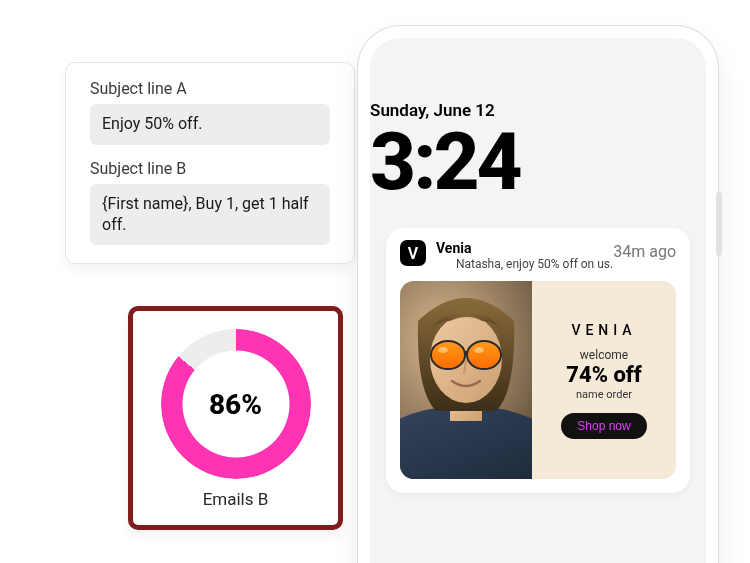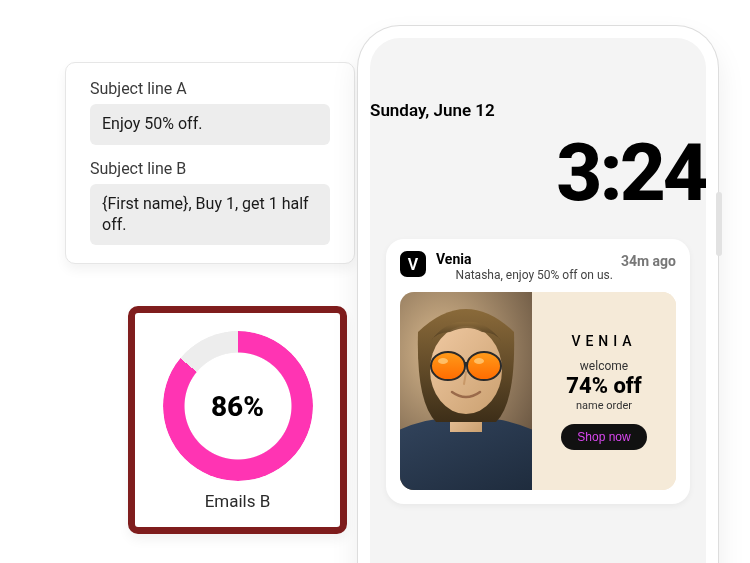--- a/index.html
+++ b/index.html
@@ -4,41 +4,41 @@
 <style>
   html,body{margin:0;padding:0;width:750px;height:563px;background:#fff;font-family:-apple-system,BlinkMacSystemFont,'Segoe UI',Roboto,Helvetica,Arial,sans-serif;color:#000;overflow:hidden;}
 
   
   .subject-card{position:absolute;left:65px;top:62px;width:240px;padding:16px 24px 18px;background:#fff;border:1px solid #e6e6e6;border-radius:10px;box-shadow:0 6px 12px rgba(0,0,0,0.05);}
   .subj-label{font-size:16px;color:#3a3a3a;margin-bottom:6px;}
   .subj-field{background:#ededed;border-radius:6px;padding:10px 12px;font-size:16px;color:#1a1a1a;line-height:1.3;}
   .gap{height:14px;}
 
   
-  .stats-card{position:absolute;left:128px;top:306px;width:185px;padding:18px 10px 16px;background:#fff;border:7px solid #7f1d1d;border-radius:10px;box-shadow:0 6px 12px rgba(0,0,0,0.05);text-align:center;}
+  .stats-card{position:absolute;left:128px;top:306px;width:185px;padding:18px 10px 16px;background:#fff;border:5px solid #7f1d1d;border-radius:10px;box-shadow:0 6px 12px rgba(0,0,0,0.05);text-align:center;}
   .donut-wrap{position:relative;width:150px;height:150px;margin:0 auto;}
   .donut-track{position:absolute;inset:0;border-radius:50%;background:conic-gradient(#ededed 0 360deg);-webkit-mask:radial-gradient(circle,transparent 53px,#000 54px);mask:radial-gradient(circle,transparent 53px,#000 54px);}
   .donut-val{position:absolute;inset:0;border-radius:50%;-webkit-mask:radial-gradient(circle,transparent 53px,#000 54px);mask:radial-gradient(circle,transparent 53px,#000 54px);}
   .donut-center{position:absolute;inset:0;display:flex;align-items:center;justify-content:center;font-size:28px;font-weight:800;}
   .stats-label{margin-top:10px;font-size:17px;color:#2a2a2a;}
 
   
   .phone{position:absolute;left:358px;top:26px;width:360px;height:600px;border-radius:42px;background:#fff;box-shadow:0 0 0 1px #ddd,0 14px 30px rgba(0,0,0,0.08);}
   .phone-inner{position:absolute;inset:12px;border-radius:30px;background:#f4f4f4;overflow:hidden;}
   .side-btn{position:absolute;right:-4px;top:166px;width:6px;height:64px;background:#e2e2e2;border-radius:3px;}
   .lock-date{padding-top:62px;font-size:17px;font-weight:600;}
-  .lock-time{text-align:right;font-size:80px;font-weight:800;line-height:1;margin-top:13px;letter-spacing:-3px;}
+  .lock-time{text-align:left;font-size:80px;font-weight:800;line-height:1;margin-top:2px;letter-spacing:-3px;}
 
   .notif{margin:26px 16px 0;background:#fff;border-radius:18px;padding:12px 14px 14px;box-shadow:0 2px 6px rgba(0,0,0,0.05);}
   .notif-row{display:flex;align-items:flex-start;}
   .app-icon{width:26px;height:26px;border-radius:7px;background:#000;color:#fff;display:flex;align-items:center;justify-content:center;font-size:16px;font-weight:600;flex:0 0 26px;}
   .notif-text{margin-left:10px;flex:1;}
   .notif-title{font-size:14px;font-weight:700;}
   .notif-body{font-size:12px;color:#444;margin-top:1px;text-align:right;}
-  .notif-time{font-size:14px;color:#777;margin-left:8px;white-space:nowrap;margin-top:2px;font-weight:bold;}
+  .notif-time{font-size:16px;color:#777;white-space:nowrap;margin-top:2px;}
 
   .promo{margin-top:10px;display:flex;border-radius:14px;overflow:hidden;background:#f1e3cf;height:198px;}
   .promo-img{flex:1;position:relative;overflow:hidden;}
   .promo-img svg{width:100%;height:100%;display:block;}
   .promo-copy{flex:0 0 132px;background:#f5ead8;display:flex;flex-direction:column;align-items:center;justify-content:center;padding:10px 6px;text-align:center;}
   .brand{font-size:14px;letter-spacing:5px;font-weight:500;margin-bottom:10px;}
   .pc-welcome{font-size:12px;color:#333;text-align:center;}
   .pc-headline{font-size:22px;font-weight:800;line-height:1;margin:2px 0;}
   .pc-sub{font-size:11px;color:#333;margin-bottom:12px;}
   .shop-btn{background:#111;color:#d946ef;font-size:12px;padding:6px 16px;border-radius:20px;border:none;}

